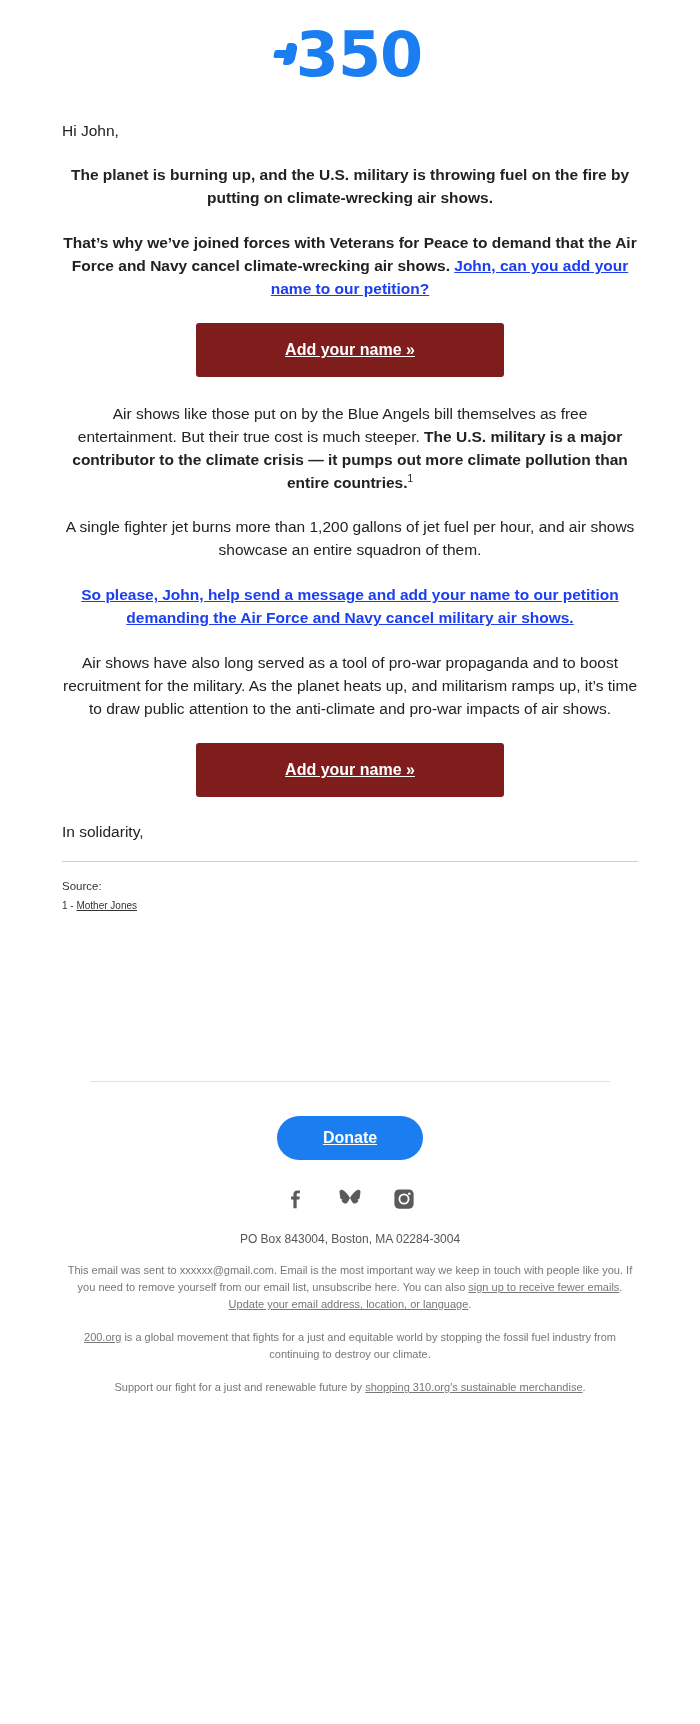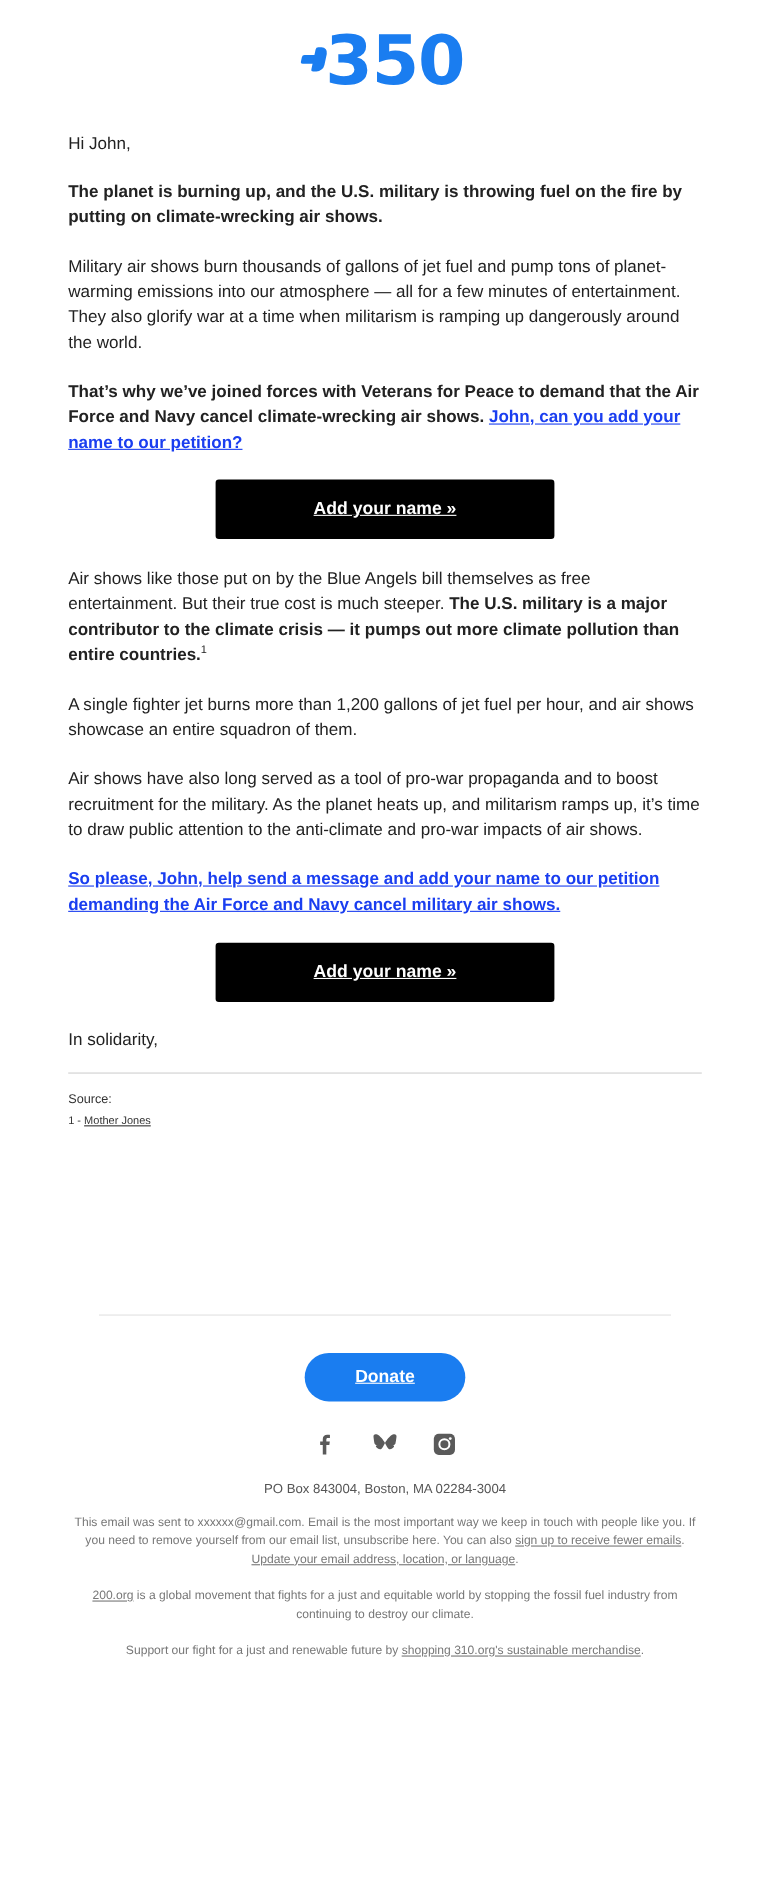--- a/index.html
+++ b/index.html
@@ -66,20 +66,21 @@
 
   
   .content {
     padding: 0 22px;
   }
   p.body {
     font-size: 15.5px;
     line-height: 1.48;
     color: #222222;
     margin: 0 0 22px 0;
+    text-align: center;
   }
   .bold { font-weight: bold; }
   .link {
     color: #1a3ef0;
     text-decoration: underline;
     font-weight: bold;
   }
   a { color: #1a3ef0; }
   sup {
     font-size: 10px;
@@ -93,21 +94,21 @@
     margin: 0 0 24px 0;
   }
 
   
   .cta-wrap {
     text-align: center;
     margin: 0 0 26px 0;
   }
   .cta {
     display: inline-block;
-    background: #000000;
+    background: #7f1d1d;
     color: #ffffff;
     font-size: 16px;
     font-weight: bold;
     padding: 18px 44px;
     border: none;
     border-radius: 3px;
     min-width: 220px;
     text-align: center;
     cursor: pointer;
     font-family: "Liberation Sans", sans-serif;
@@ -205,43 +206,42 @@
       <span>350</span>
     </div>
   </div>
 
   <div class="content">
 
     <p class="greeting">Hi John,</p>
 
     <p class="body bold">The planet is burning up, and the U.S. military is throwing fuel on the fire by putting on climate-wrecking air shows.</p>
 
-    <p class="body">Military air shows burn thousands of gallons of jet fuel and pump tons of planet-warming emissions into our atmosphere — all for a few minutes of entertainment. They also glorify war at a time when militarism is ramping up dangerously around the world.</p>
 
     <p class="body">
       <span class="bold">That’s why we’ve joined forces with Veterans for Peace to demand that the Air Force and Navy cancel climate-wrecking air shows.</span>
       <a class="link" href="#">John, can you add your name to our petition?</a>
     </p>
 
     <div class="cta-wrap">
       <a class="cta" href="#">Add your name »</a>
     </div>
 
     <p class="body">
       <span>Air shows like those put on by the Blue Angels bill themselves as free entertainment. But their true cost is much steeper.</span>
       <span class="bold">The U.S. military is a major contributor to the climate crisis — it pumps out more climate pollution than entire countries.</span><sup>1</sup>
     </p>
 
     <p class="body">A single fighter jet burns more than 1,200 gallons of jet fuel per hour, and air shows showcase an entire squadron of them.</p>
 
-    <p class="body">Air shows have also long served as a tool of pro-war propaganda and to boost recruitment for the military. As the planet heats up, and militarism ramps up, it’s time to draw public attention to the anti-climate and pro-war impacts of air shows.</p>
-
     <p class="body">
       <a class="link" href="#">So please, John, help send a message and add your name to our petition demanding the Air Force and Navy cancel military air shows.</a>
     </p>
+
+    <p class="body">Air shows have also long served as a tool of pro-war propaganda and to boost recruitment for the military. As the planet heats up, and militarism ramps up, it’s time to draw public attention to the anti-climate and pro-war impacts of air shows.</p>
 
     <div class="cta-wrap">
       <a class="cta" href="#">Add your name »</a>
     </div>
 
     <p class="sig">In solidarity,</p>
 
     <hr class="rule">
 
     <p class="source-label">Source:</p>

